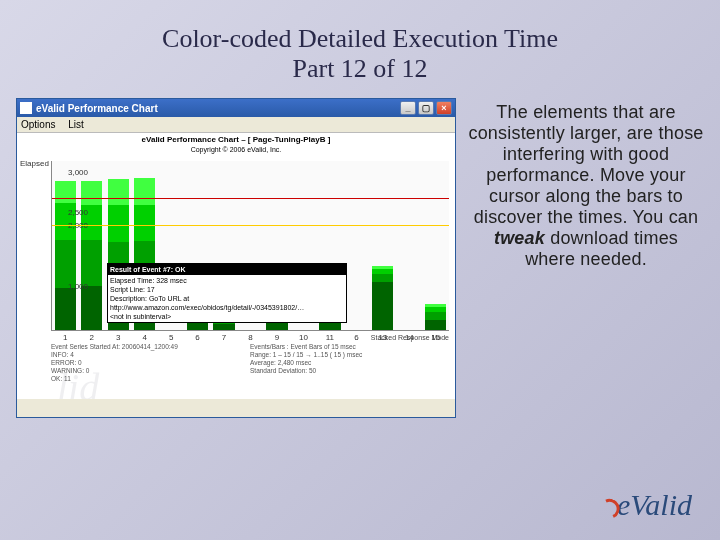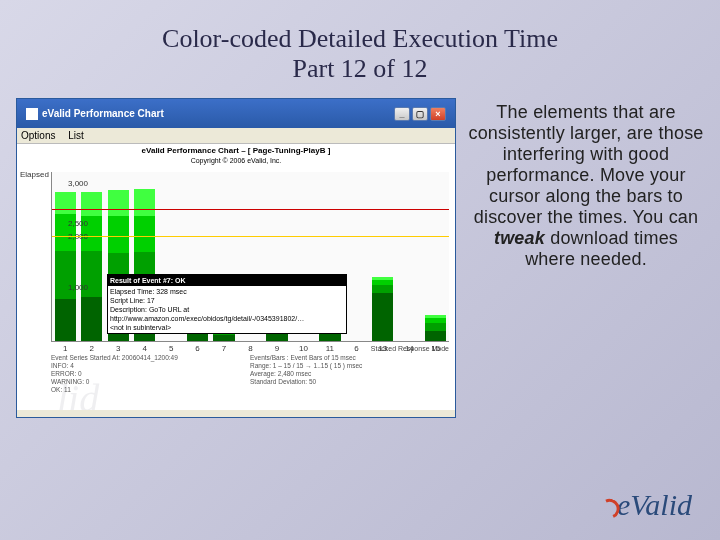--- a/index.html
+++ b/index.html
@@ -27,25 +27,25 @@
     width: 440px;
     height: 320px;
     background: #ece9d8;
     border: 1px solid #2a5a9c;
     font-family: Tahoma, Arial, sans-serif;
     font-size: 9px;
     color: #000;
     position: relative;
   }
   .titlebar {
-    height: 29px;
+    height: 18px;
     background: linear-gradient(#3c6fc8, #2a5aa8);
     display: flex;
     align-items: center;
-    padding: 0 9px;
+    padding: 0 3px;
     color: #fff;
     font-weight: bold;
     font-size: 10px;
   }
   .titlebar .tb-icon {
     width: 12px; height: 12px; background: #fff; margin-right: 4px;
     display: inline-block;
   }
   .titlebar .spacer { flex: 1; }
   .win-btn {
@@ -337,21 +337,21 @@
               <div class="x-tick">14</div>
             </div>
             <div class="bar-col">
               <div class="seg" style="height: 3.1875px; background: rgb(64, 255, 64);"></div>
               <div class="seg" style="height: 5.3125px; background: rgb(0, 208, 0);"></div>
               <div class="seg" style="height: 7.96875px; background: rgb(0, 160, 0);"></div>
               <div class="seg" style="height: 9.5625px; background: rgb(0, 100, 0);"></div>
               <div class="x-tick">15</div>
             </div>
           </div>
-      <div class="y-tick" style="top: 115px;">1,000</div>
+      <div class="y-tick" style="top: 125px;">1,000</div>
           <div class="y-tick" style="top: 63.75px;">2,000</div>
           <div class="y-tick" style="top: 51px;">2,500</div>
           <div class="y-tick" style="top: 10.625px;">3,000</div>
           <div class="grid-line" style="top: 63.75px; background: rgb(255, 204, 0);"></div>
           <div class="grid-line" style="top: 37.1875px; background: rgb(204, 0, 0);"></div>
         </div>
 
       <div class="legend-label">Stacked Response Mode</div>
 
       <div class="footer-area">

